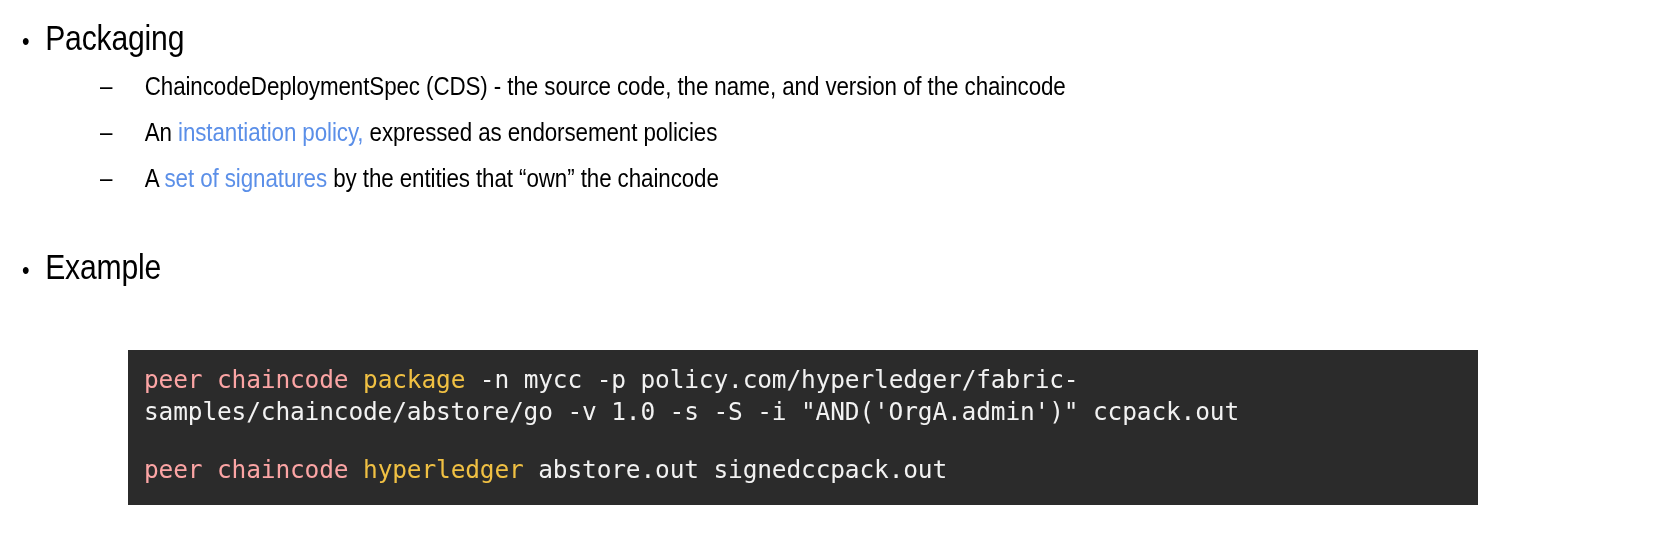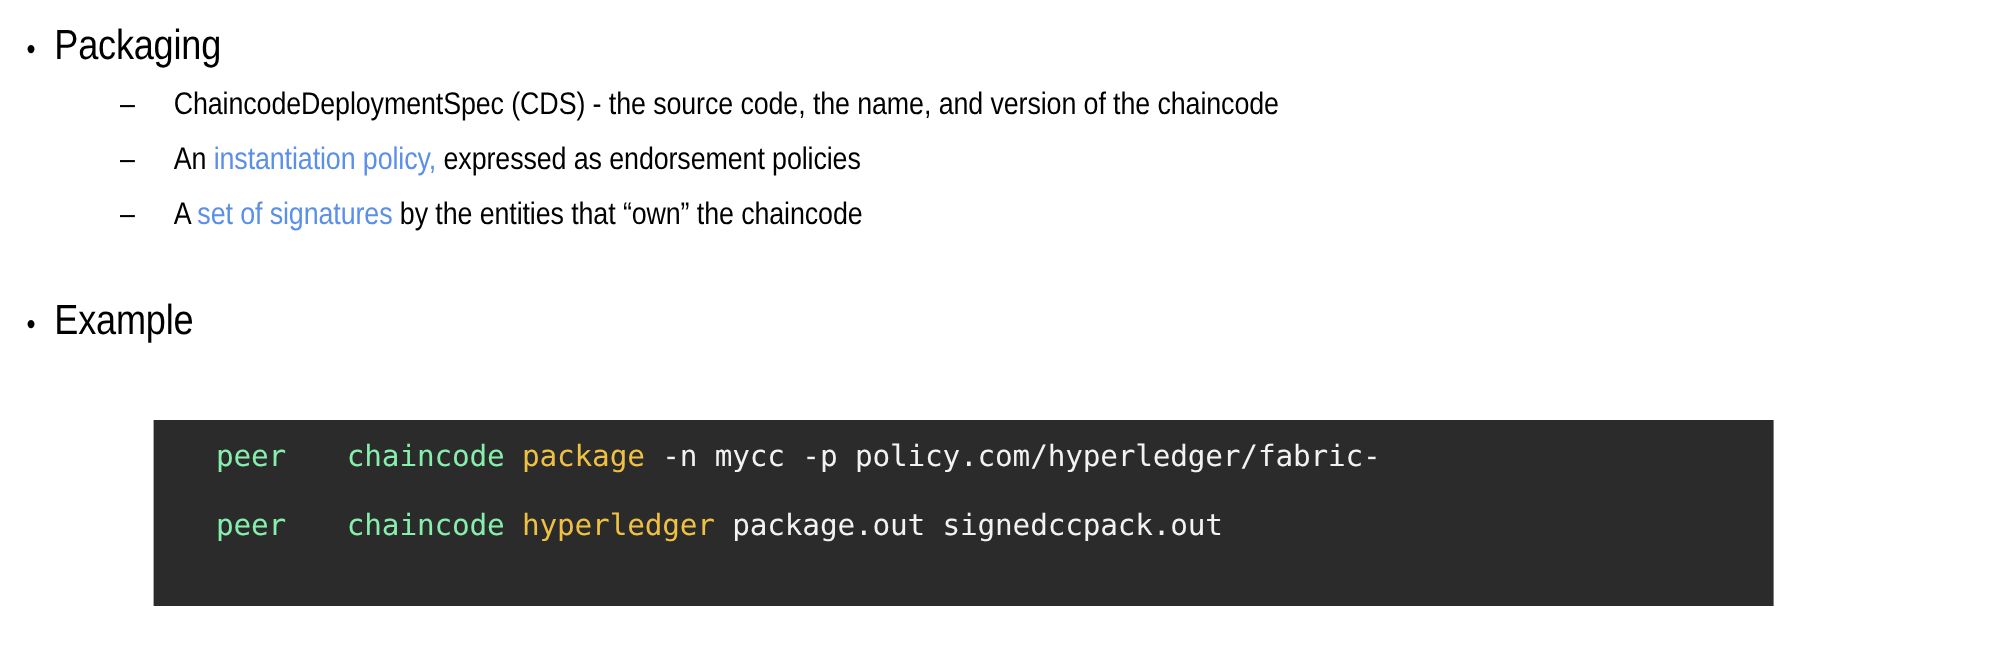--- a/index.html
+++ b/index.html
@@ -75,21 +75,21 @@
   }
   .code-line {
     font-family: "DejaVu Sans Mono", "Liberation Mono", monospace;
     font-size: 24.5px;
     line-height: 32px;
     color: #F2F2F2;
     white-space: pre;
     letter-spacing: -0.15px;
   }
   .code-gap { height: 26px; }
-  .k-orange { color: #86efac; margin-left: 36px; }
+  .k-orange { color: #fca5a5; }
   .k-gold   { color: #F0C043; }
   .c-white  { color: #F2F2F2; }
 </style>
 </head>
 <body>
 
 <div id="slide">
 
   <div class="l1" style="left:22px; top:18px;">
     <span class="marker">•</span>
@@ -113,20 +113,21 @@
 
   <div class="l1" style="left:22px; top:247px;">
     <span class="marker">•</span>
     <span class="txt">Example</span>
   </div>
 
   <div id="code-block">
 
     <div class="code-line"><span class="k-orange">peer </span><span class="k-orange">chaincode </span><span class="k-gold">package</span><span class="c-white"> -n mycc -p policy.com/hyperledger/fabric-</span></div>
 
+    <div class="code-line"><span class="c-white">samples/chaincode/abstore/go -v 1.0 -s -S -i "AND('OrgA.admin')" ccpack.out</span></div>
 
     <div class="code-gap"></div>
 
-    <div class="code-line"><span class="k-orange">peer </span><span class="k-orange">chaincode </span><span class="k-gold">hyperledger</span><span class="c-white"> package.out signedccpack.out</span></div>
+    <div class="code-line"><span class="k-orange">peer </span><span class="k-orange">chaincode </span><span class="k-gold">hyperledger</span><span class="c-white"> abstore.out signedccpack.out</span></div>
 
   </div>
 
 </div>
 
 </body></html>

